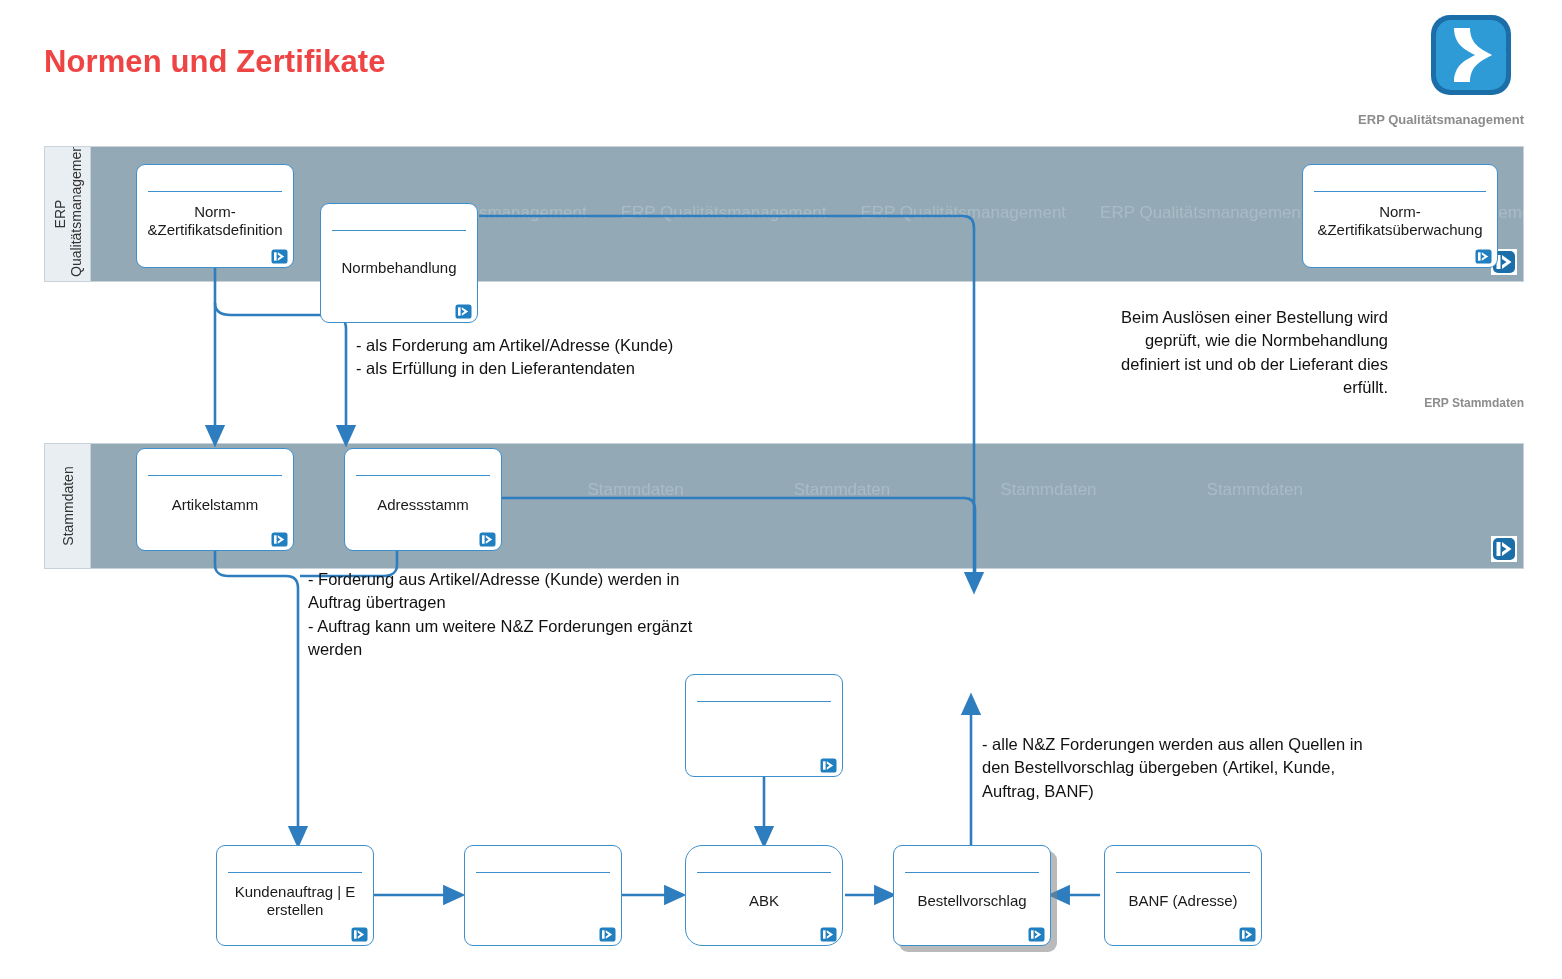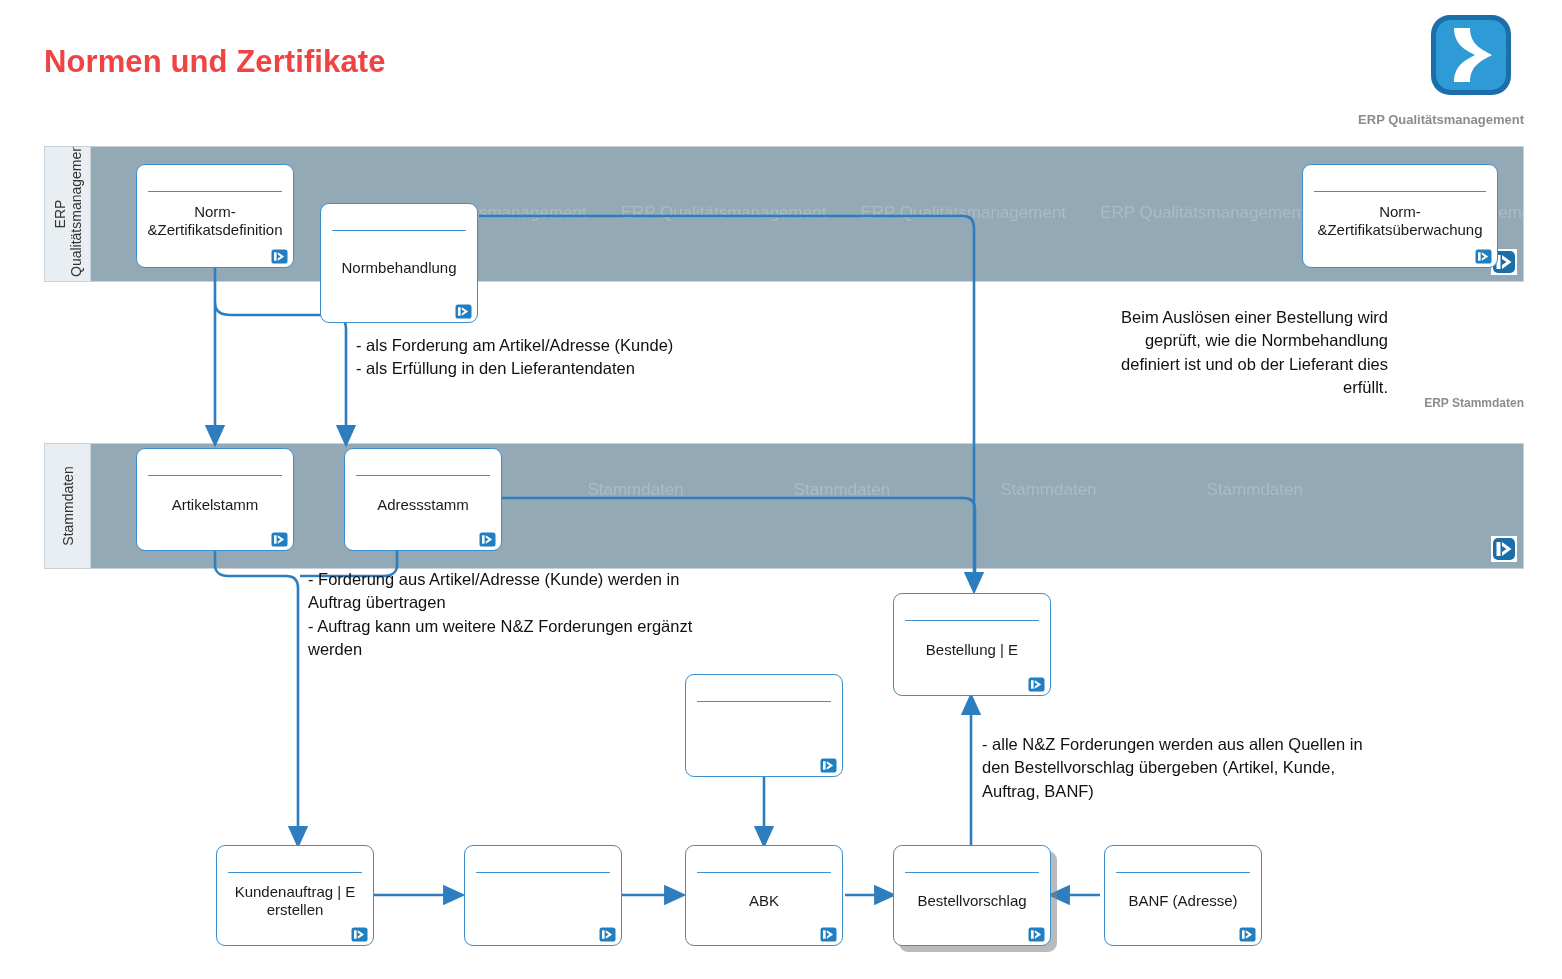--- a/index.html
+++ b/index.html
@@ -324,31 +324,20 @@
     <div class="plabel">Adressstamm</div>
     <span class="corner-icon">
       <svg viewBox="0 0 17 15" width="17" height="15" aria-hidden="true">
         <rect x="0.5" y="0.5" width="16" height="14" rx="2.6" ry="2.6" fill="#1f7fc0"></rect>
         <rect x="3" y="3.3" width="2.6" height="8.4" fill="#ffffff"></rect>
         <path d="M6.8 3.3 L13.2 7.5 L6.8 11.7 L6.8 9.4 L9.6 7.5 L6.8 5.6 Z" fill="#ffffff"></path>
       </svg>
     </span>
   </div>
 
-  <div class="pbox" style="left:893px; top:593px; width:158px; height:103px;">
-    <div class="divider"></div>
-    <div class="plabel">Bestellung | E</div>
-    <span class="corner-icon">
-      <svg viewBox="0 0 17 15" width="17" height="15" aria-hidden="true">
-        <rect x="0.5" y="0.5" width="16" height="14" rx="2.6" ry="2.6" fill="#1f7fc0"></rect>
-        <rect x="3" y="3.3" width="2.6" height="8.4" fill="#ffffff"></rect>
-        <path d="M6.8 3.3 L13.2 7.5 L6.8 11.7 L6.8 9.4 L9.6 7.5 L6.8 5.6 Z" fill="#ffffff"></path>
-      </svg>
-    </span>
-  </div>
 
   <div class="pbox" style="left:685px; top:674px; width:158px; height:103px;">
     <div class="divider"></div>
     <span class="corner-icon">
       <svg viewBox="0 0 17 15" width="17" height="15" aria-hidden="true">
         <rect x="0.5" y="0.5" width="16" height="14" rx="2.6" ry="2.6" fill="#1f7fc0"></rect>
         <rect x="3" y="3.3" width="2.6" height="8.4" fill="#ffffff"></rect>
         <path d="M6.8 3.3 L13.2 7.5 L6.8 11.7 L6.8 9.4 L9.6 7.5 L6.8 5.6 Z" fill="#ffffff"></path>
       </svg>
     </span>
@@ -371,21 +360,21 @@
     <div class="divider"></div>
     <span class="corner-icon">
       <svg viewBox="0 0 17 15" width="17" height="15" aria-hidden="true">
         <rect x="0.5" y="0.5" width="16" height="14" rx="2.6" ry="2.6" fill="#1f7fc0"></rect>
         <rect x="3" y="3.3" width="2.6" height="8.4" fill="#ffffff"></rect>
         <path d="M6.8 3.3 L13.2 7.5 L6.8 11.7 L6.8 9.4 L9.6 7.5 L6.8 5.6 Z" fill="#ffffff"></path>
       </svg>
     </span>
   </div>
 
-  <div class="pbox" style="left:685px; top:845px; width:158px; height:101px;">
+  <div class="pbox" style="left:685px; top:845px; width:158px; height:101px;border-radius:17px;">
     <div class="divider"></div>
     <div class="plabel">ABK</div>
     <span class="corner-icon">
       <svg viewBox="0 0 17 15" width="17" height="15" aria-hidden="true">
         <rect x="0.5" y="0.5" width="16" height="14" rx="2.6" ry="2.6" fill="#1f7fc0"></rect>
         <rect x="3" y="3.3" width="2.6" height="8.4" fill="#ffffff"></rect>
         <path d="M6.8 3.3 L13.2 7.5 L6.8 11.7 L6.8 9.4 L9.6 7.5 L6.8 5.6 Z" fill="#ffffff"></path>
       </svg>
     </span>
   </div>

